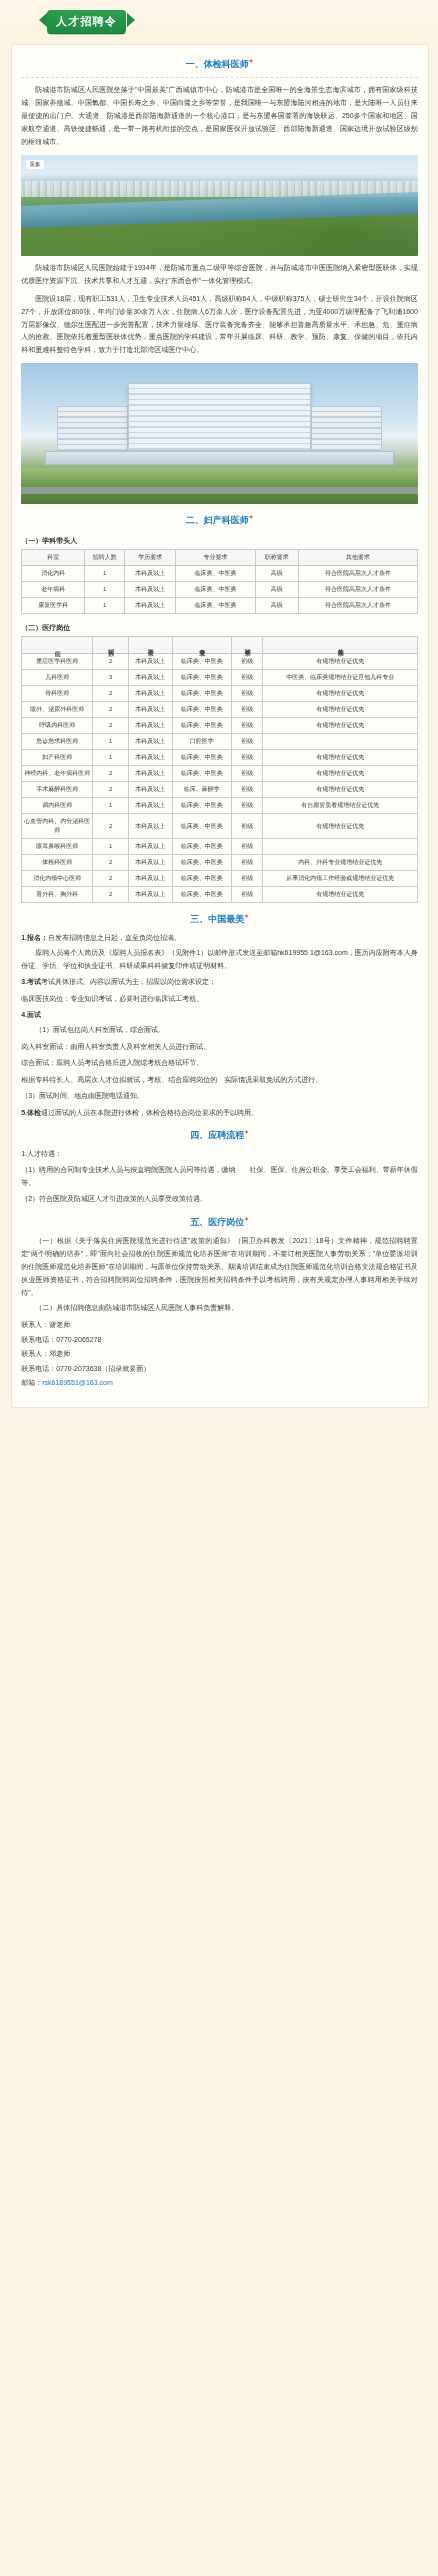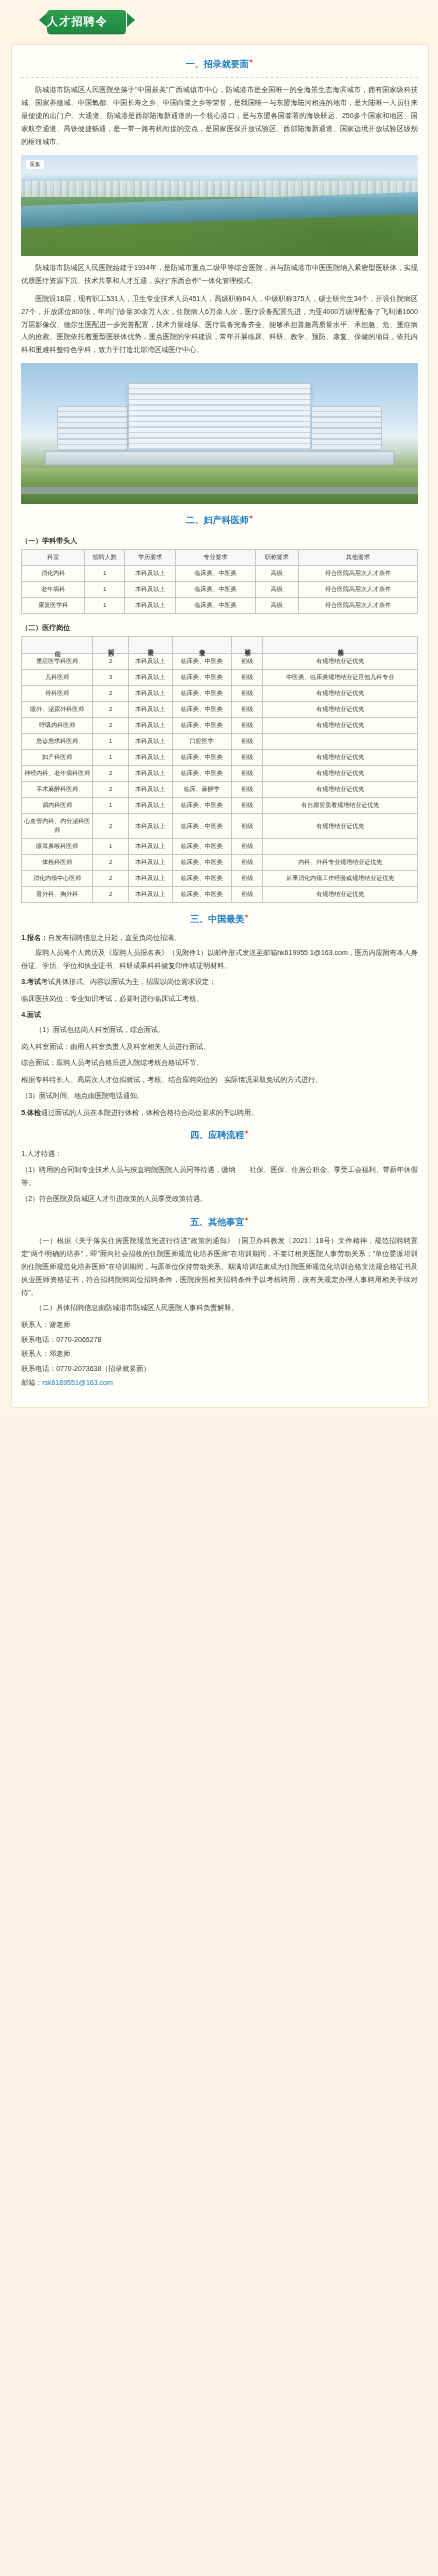--- a/index.html
+++ b/index.html
@@ -26,21 +26,21 @@
     position: absolute;
     left: 47px;
     top: 9.7px;
     width: 79px;
     height: 23px;
     background: linear-gradient(180deg,#2e9e4f 0%,#1f8a41 100%);
     border-radius: 3.6px;
     box-shadow: 0 1.2px 0 #17713a;
     display: flex;
     align-items: center;
-    justify-content: flex-start;
+    justify-content: center;
   }
   .ribbon span {
     color: #fff;
     font-size: 11px;
     font-weight: bold;
     letter-spacing: 1.2px;
   }
   .ribbon:before, .ribbon:after {
     content: "";
     position: absolute;
@@ -240,21 +240,21 @@
 
   <div class="top-banner">
     <div class="ribbon">
       <span>人才招聘令</span>
     </div>
   </div>
 
   <div class="content">
 
     <div class="section-head">
-      <span>一、招录就要面</span><span class="star">✦</span>
+      <span>一、体检科医师</span><span class="star">✦</span>
     </div>
     <div class="divider-dotted"></div>
 
     <p class="body-text">防城港市防城区人民医院坐落于"中国最美"广西城镇市中心，防城港市是全国唯一的全海景生态海滨城市，拥有国家级科技城、国家养殖城、中国氧都、中国长寿之乡、中国白鹭之乡等荣誉，是我国唯一与东盟海陆河相连的地市，是大陆唯一人员往来最便捷的出门户。大通道、防城港是西部陆海新通道的一个核心港口，是与东盟各国签署的海铁联运、250多个国家和地区、国家航空通道、高铁便捷畅通，是一带一路有机衔接的交点，是国家医保开放试验区、西部陆海新通道、国家边境开放试验区级别的枢纽城市。</p>
 
     <div class="photo photo-aerial">
       <div class="city"></div>
       <div class="tag-label">采集</div>
     </div>
 
@@ -507,21 +507,21 @@
     <div class="section-head">
       <span>四、应聘流程</span><span class="star">✦</span>
     </div>
     <div class="plain-block">
       <p>1.人才待遇：</p>
       <p>（1）聘用的合同制专业技术人员与按直聘院医院人员同等待遇，缴纳　　社保、医保、住房公积金、享受工会福利、带薪年休假等。</p>
       <p>（2）符合医院及防城区人才引进政策的人员享受政策待遇。</p>
     </div>
 
     <div class="section-head">
-      <span>五、其他事宜</span><span class="star">✦</span>
+      <span>五、医疗岗位</span><span class="star">✦</span>
     </div>
     <div class="plain-block">
       <p class="ind">（一）根据《关于落实住房医院现范完进行待进"政策的通知》（国卫办科教发〔2021〕18号）文件精神，规范招聘聘置定"两个明确的培养"，即"面向社会招收的住院医师规范化培养医师"在培训期间，不签订相关医院人事劳动关系；"单位委派培训的住院医师规范化培养医师"在培训期间，与原单位保持劳动关系。期满培训结束成为住院医师规范化培训合格文法规合格证书及执业医师资格证书，符合招聘院聘岗位招聘条件，医院按照相关招聘条件予以考核聘用，按有关规定办理人事聘用相关手续对待"。</p>
       <p class="ind">（二）具体招聘信息由防城港市防城区人民医院人事科负责解释。</p>
     </div>
 
     <div class="contact">
       <p>联系人：谢老师</p>
       <p>联系电话：0770-2065278</p>
       <p>联系人：邓老师</p>

